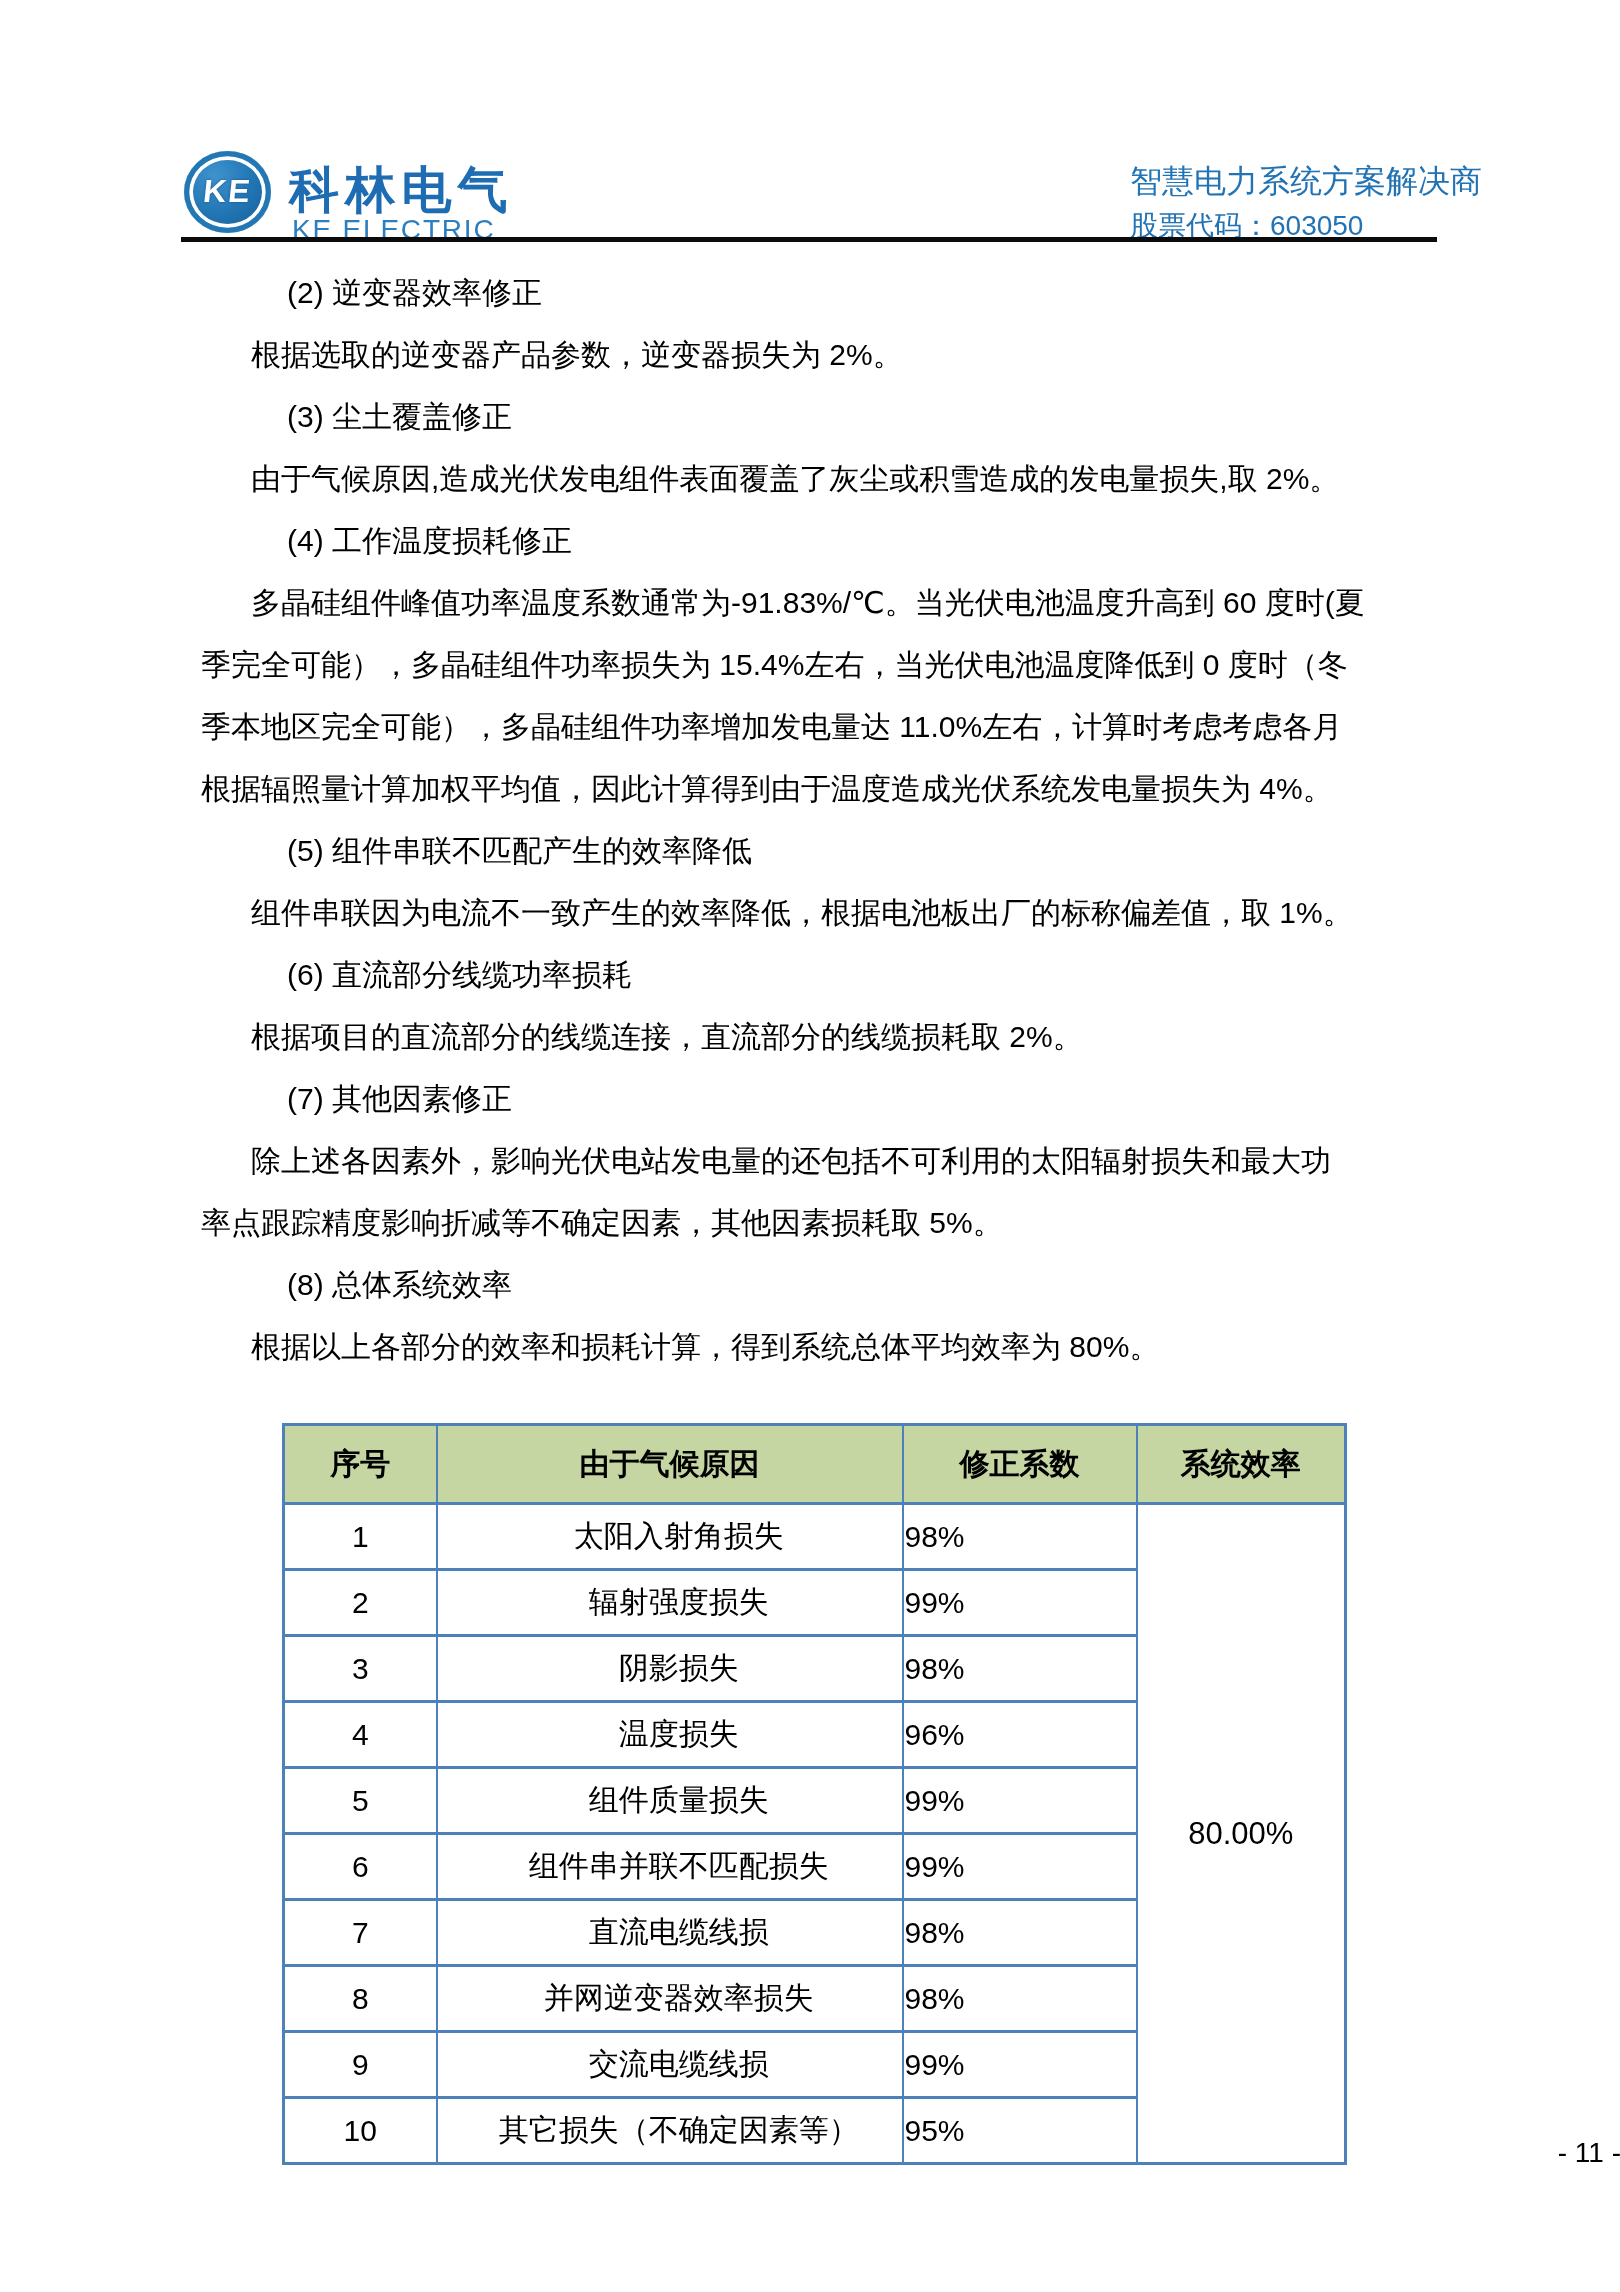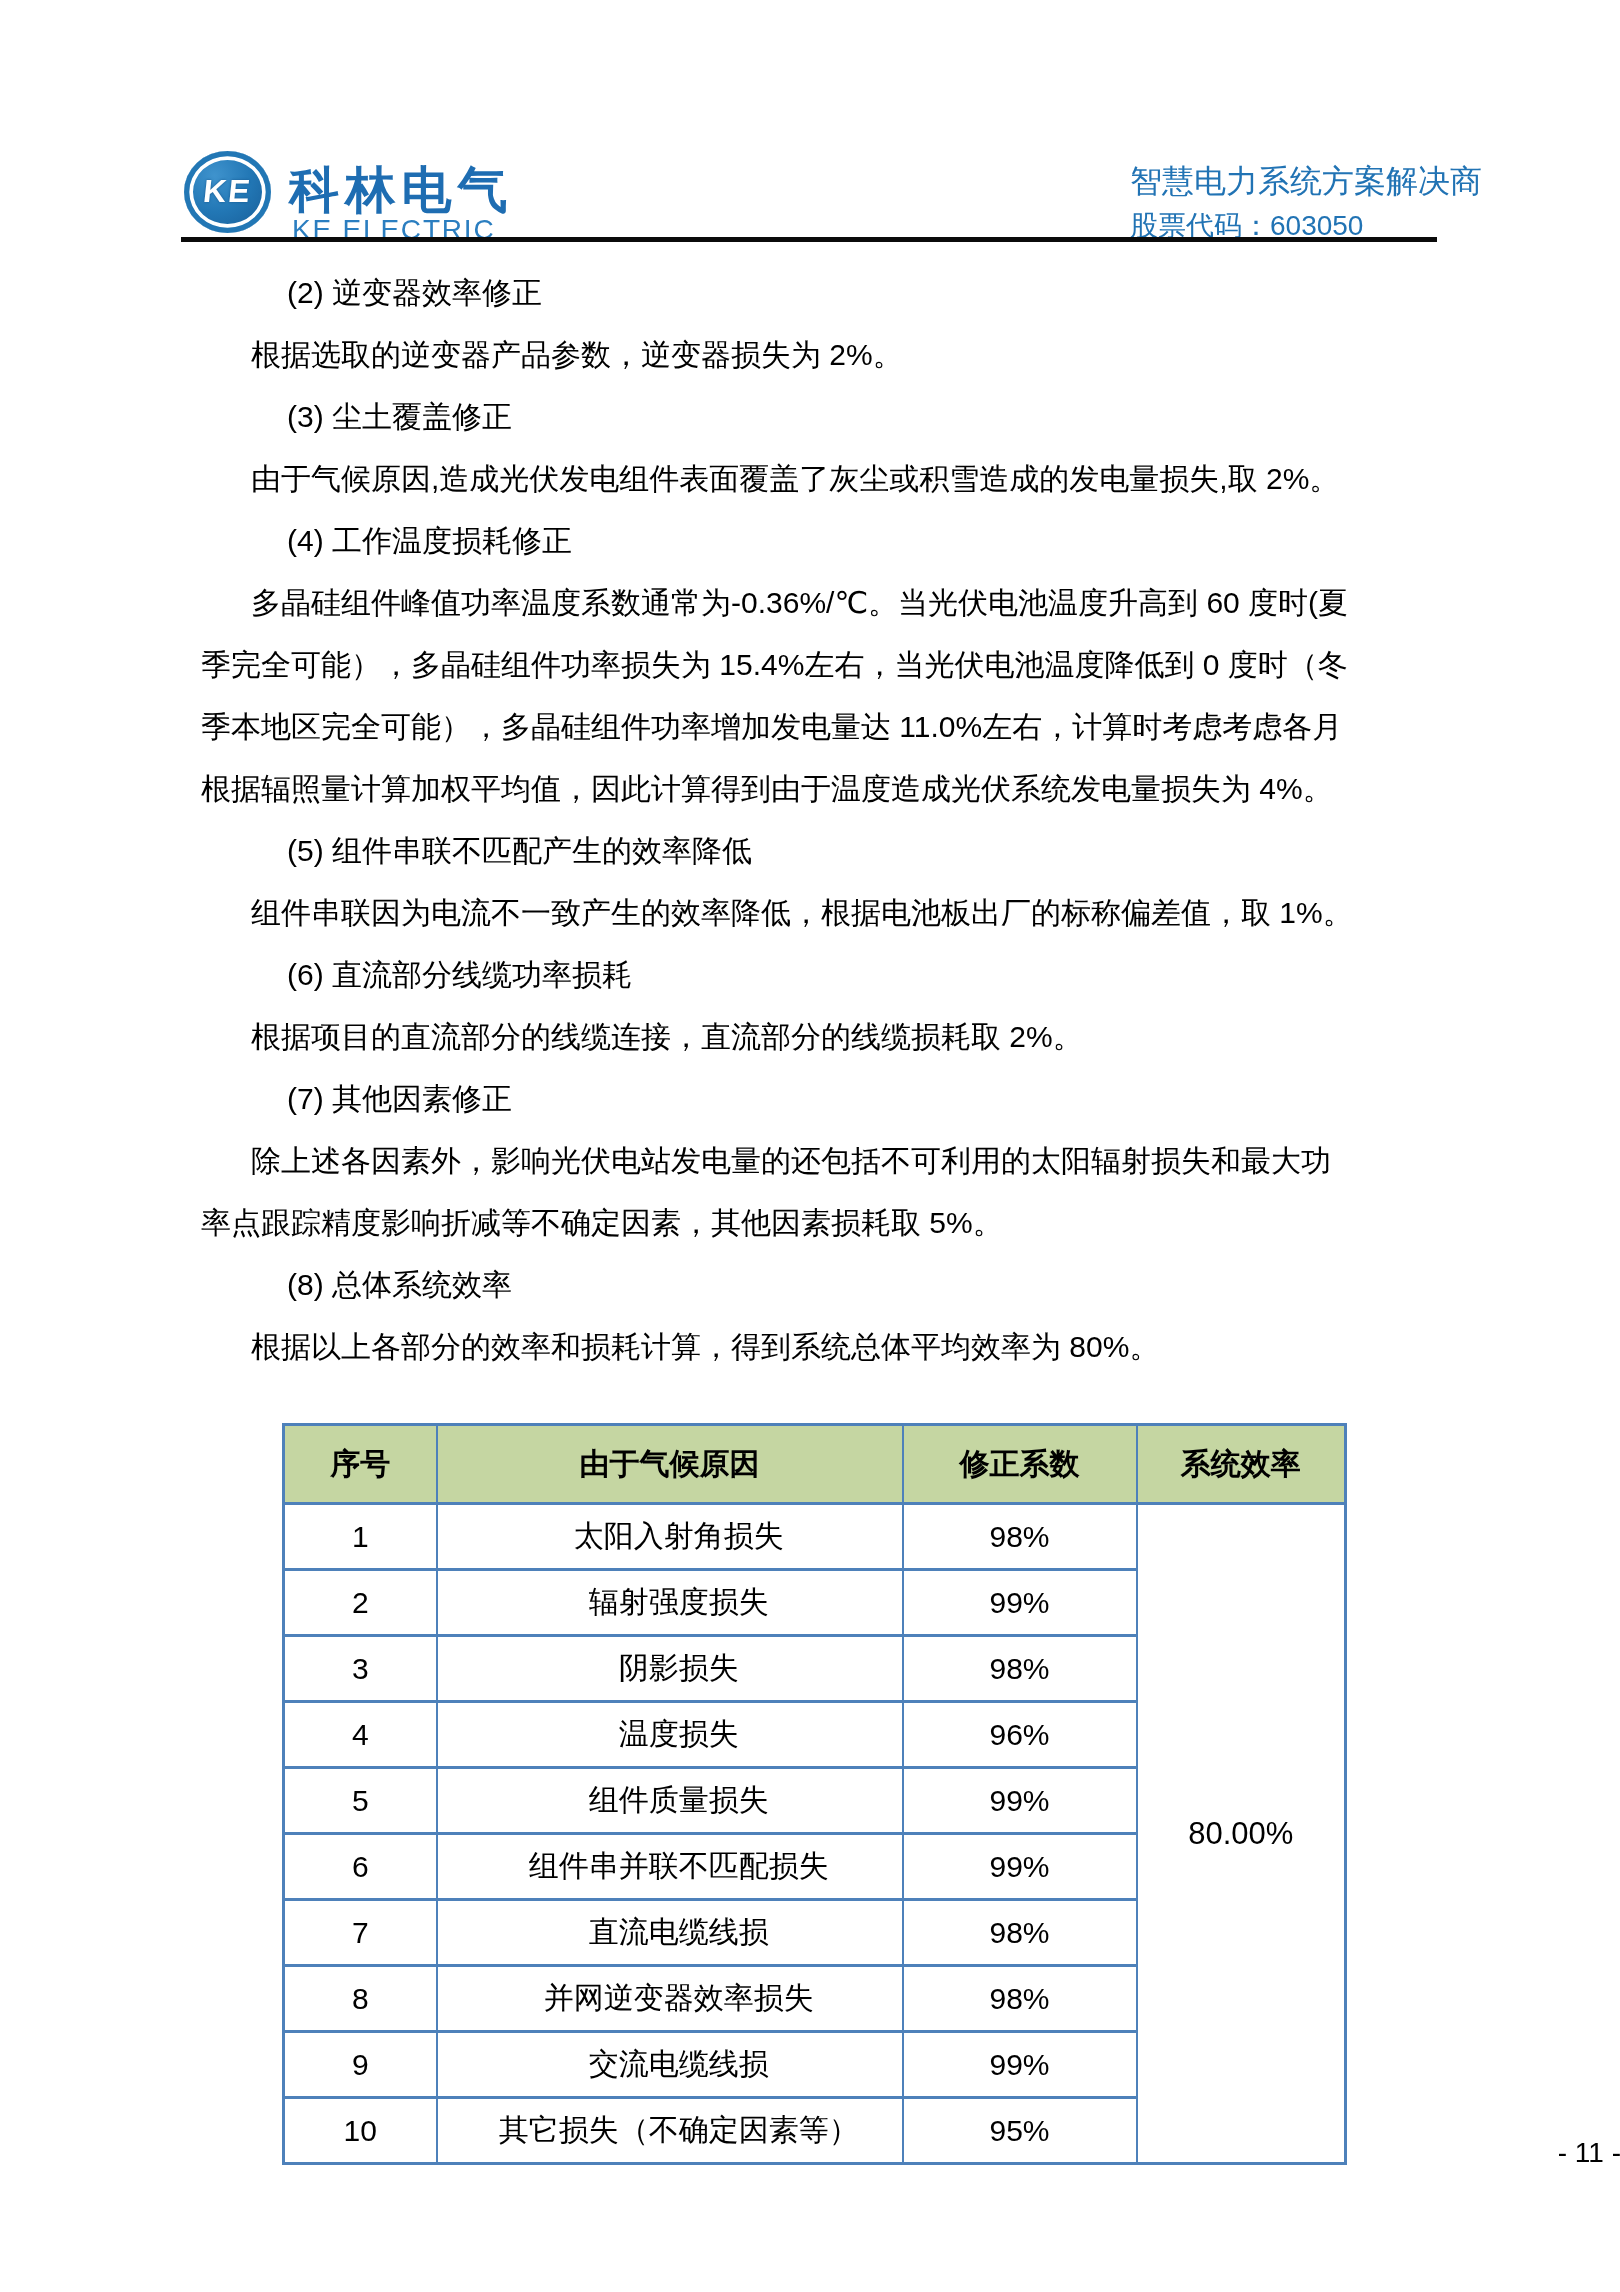--- a/index.html
+++ b/index.html
@@ -76,21 +76,21 @@
     border-top:3.6px solid #4e81ba; border-bottom:3.6px solid #4e81ba;
     font-size:30px; color:#000; background:#ffffff;
     overflow:hidden; white-space:nowrap;
   }
   .eff-table th {
     height:74px; background:#c5d6a2; font-weight:700; text-align:center;
   }
   .eff-table td { height:61px; }
   td.cell-no    { text-align:center; }
   td.cell-item  { text-align:center; padding-left:19.6px; }
-  td.cell-coeff { text-align:center; }
+  td.cell-coeff { }
   td.cell-sys   { text-align:center; font-size:31px;margin-left:39px; }
 
   
   .footer {
     position:absolute; left:0; top:2137px; width:100%;
     text-align:right; font-size:28px; color:#000;
   }
 </style>
 </head>
 <body>
@@ -105,21 +105,21 @@
   <div class="tagline">智慧电力系统方案解决商</div>
   <div class="stock-code">股票代码：603050</div>
   <div class="header-rule"></div>
 
   <div class="body-text">
     <div class="line indent-heading">(2) 逆变器效率修正</div>
     <div class="line indent-para">根据选取的逆变器产品参数，逆变器损失为 2%。</div>
     <div class="line indent-heading">(3) 尘土覆盖修正</div>
     <div class="line indent-para">由于气候原因,造成光伏发电组件表面覆盖了灰尘或积雪造成的发电量损失,取 2%。</div>
     <div class="line indent-heading">(4) 工作温度损耗修正</div>
-    <div class="line indent-para">多晶硅组件峰值功率温度系数通常为-0.36%/℃。当光伏电池温度升高到 60 度时(夏</div>
+    <div class="line indent-para">多晶硅组件峰值功率温度系数通常为-91.83%/℃。当光伏电池温度升高到 60 度时(夏</div>
     <div class="line indent-none">季完全可能），多晶硅组件功率损失为 15.4%左右，当光伏电池温度降低到 0 度时（冬</div>
     <div class="line indent-none">季本地区完全可能），多晶硅组件功率增加发电量达 11.0%左右，计算时考虑考虑各月</div>
     <div class="line indent-none">根据辐照量计算加权平均值，因此计算得到由于温度造成光伏系统发电量损失为 4%。</div>
     <div class="line indent-heading">(5) 组件串联不匹配产生的效率降低</div>
     <div class="line indent-para">组件串联因为电流不一致产生的效率降低，根据电池板出厂的标称偏差值，取 1%。</div>
     <div class="line indent-heading">(6) 直流部分线缆功率损耗</div>
     <div class="line indent-para">根据项目的直流部分的线缆连接，直流部分的线缆损耗取 2%。</div>
     <div class="line indent-heading">(7) 其他因素修正</div>
     <div class="line indent-para">除上述各因素外，影响光伏电站发电量的还包括不可利用的太阳辐射损失和最大功</div>
     <div class="line indent-none">率点跟踪精度影响折减等不确定因素，其他因素损耗取 5%。</div>

